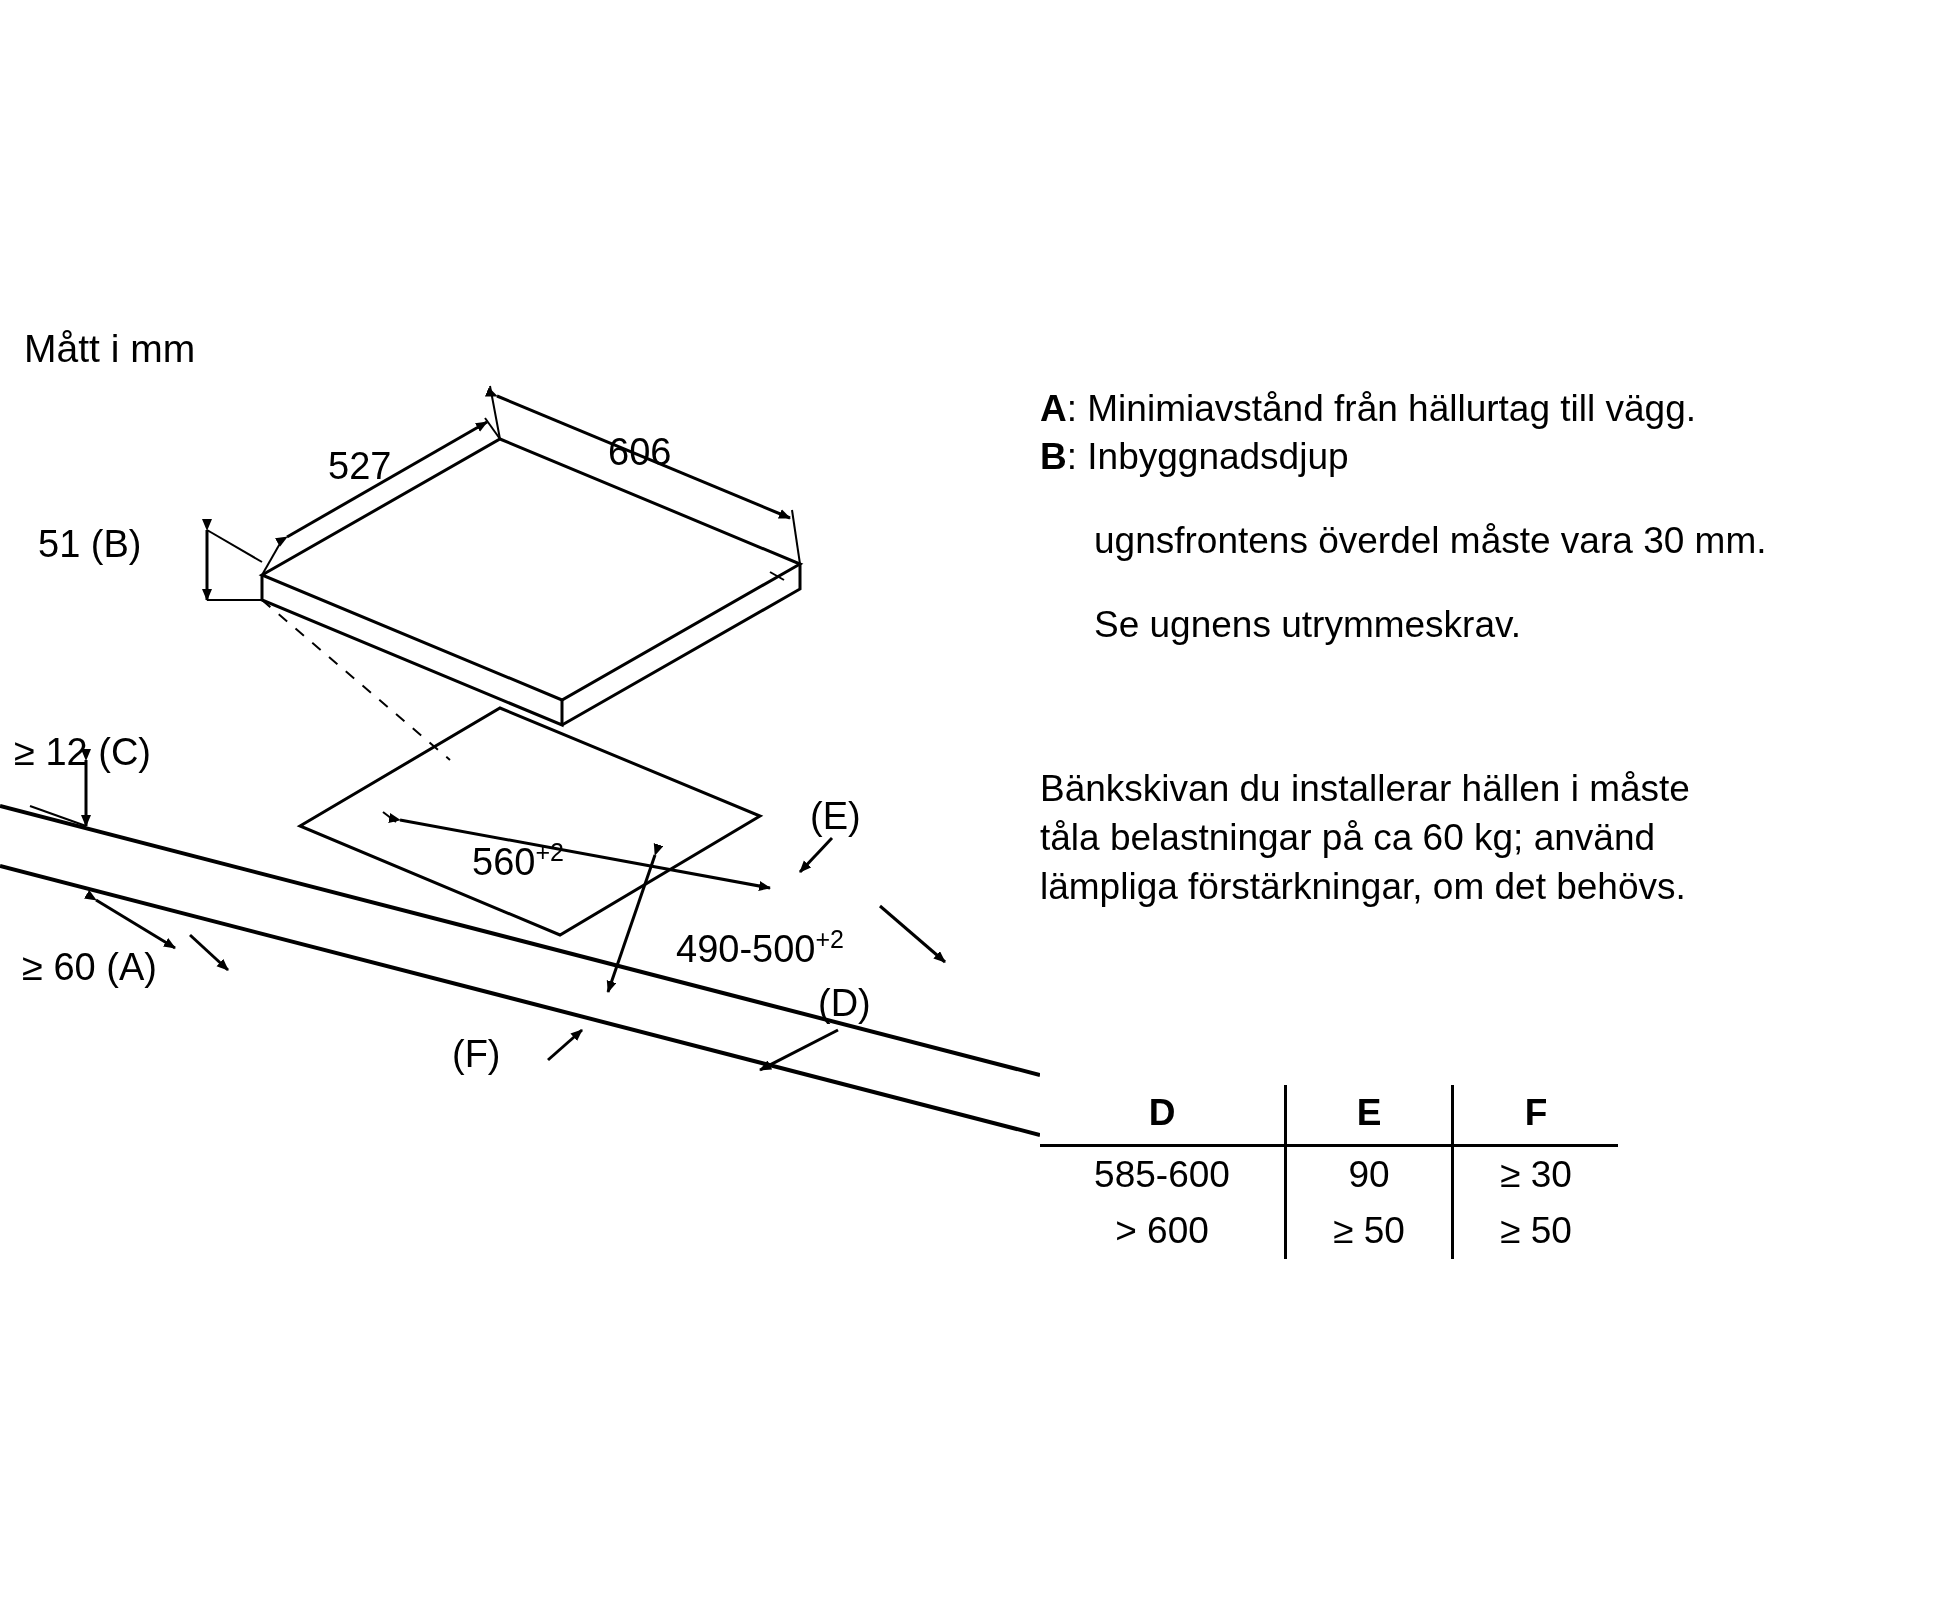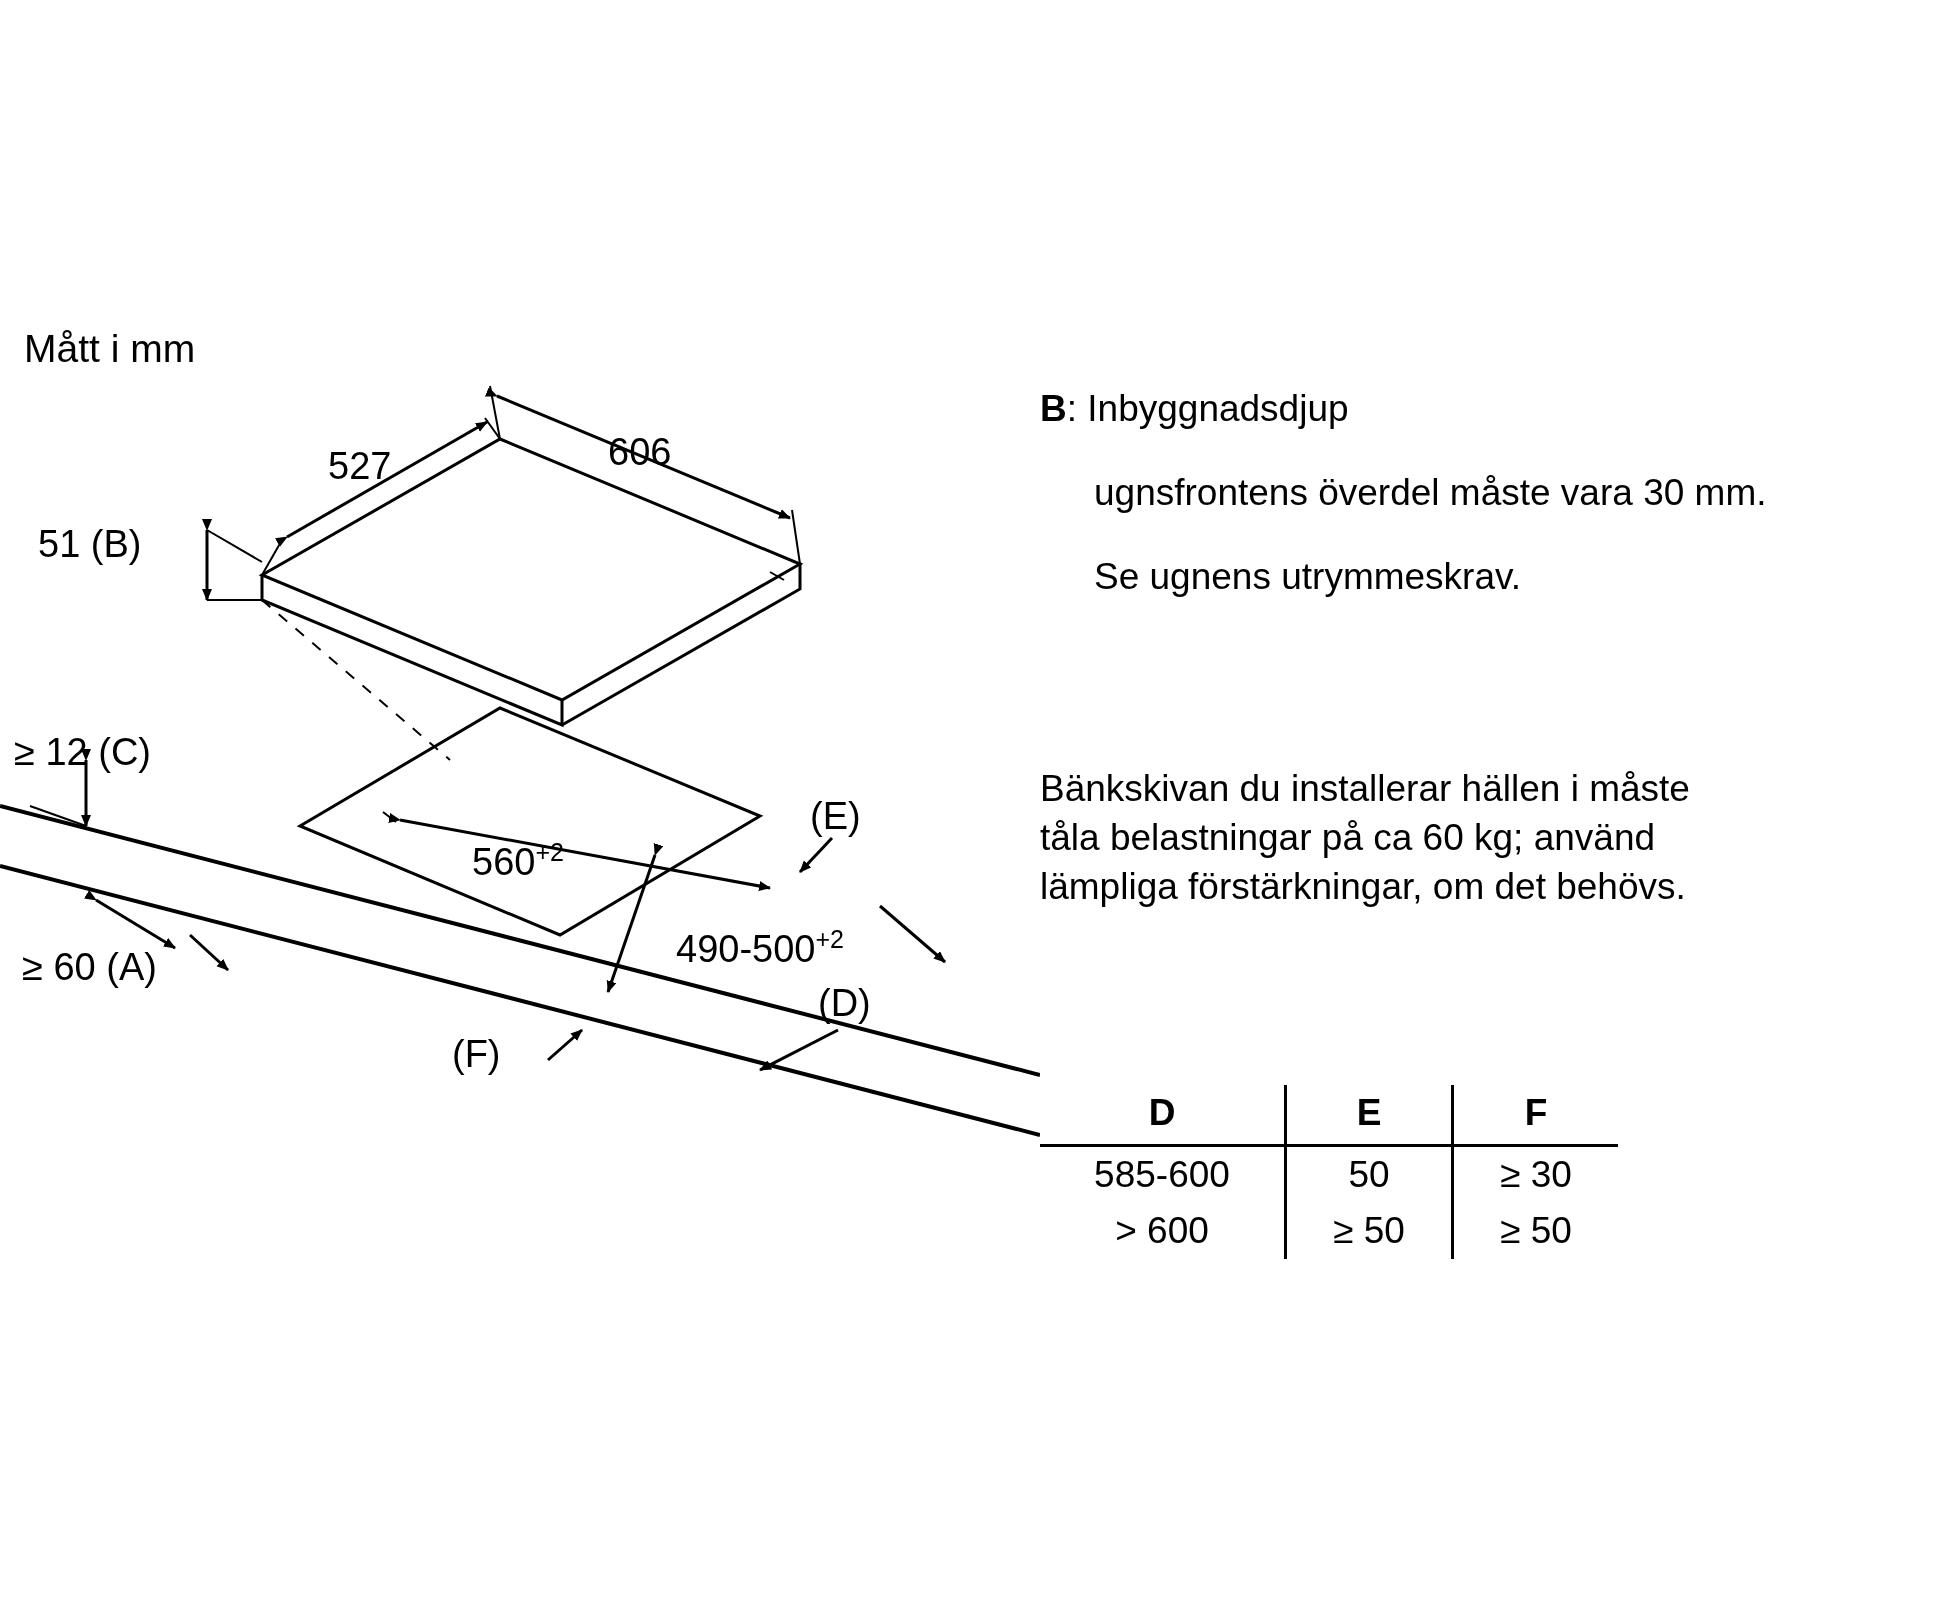--- a/index.html
+++ b/index.html
@@ -241,20 +241,23 @@
     <div class="label lbl-490">
       <span>490-500</span><span class="sup">+2</span>
     </div>
 
     <div class="label lbl-e">(E)</div>
     <div class="label lbl-d">(D)</div>
     <div class="label lbl-f">(F)</div>
   </div>
 
   <div id="legend">
+    <div class="legend-line">
+      <span class="key">A</span><span>: </span><span>Minimiavstånd från hällurtag till vägg.</span>
+    </div>
     <div class="legend-line">
       <span class="key">B</span><span>: </span><span>Inbyggnadsdjup</span>
     </div>
     <div class="legend-wrap">
       <div class="legend-indent">ugnsfrontens överdel måste vara 30 mm.</div>
       <div class="legend-indent">Se ugnens utrymmeskrav.</div>
     </div>
   </div>
 
   <div id="paragraph">
@@ -268,21 +271,21 @@
       <thead>
         <tr class="head-row">
           <th class="c1">D</th>
           <th class="c2 vline-l">E</th>
           <th class="c3 vline-l">F</th>
         </tr>
       </thead>
       <tbody>
         <tr>
           <td class="c1">585-600</td>
-          <td class="c2 vline-l">50</td>
+          <td class="c2 vline-l">90</td>
           <td class="c3 vline-l">≥ 30</td>
         </tr>
         <tr>
           <td class="c1">&gt; 600</td>
           <td class="c2 vline-l">≥ 50</td>
           <td class="c3 vline-l">≥ 50</td>
         </tr>
       </tbody>
     </table>
   </div>

